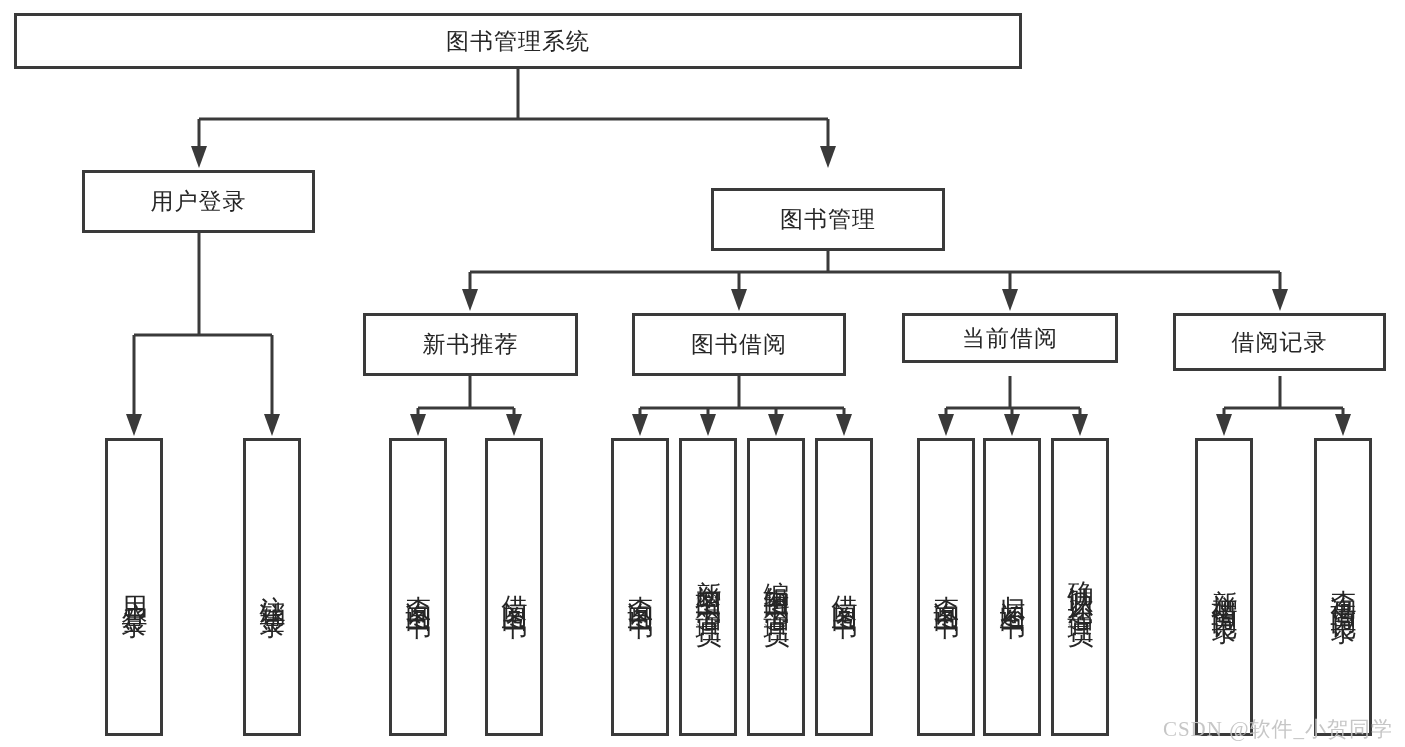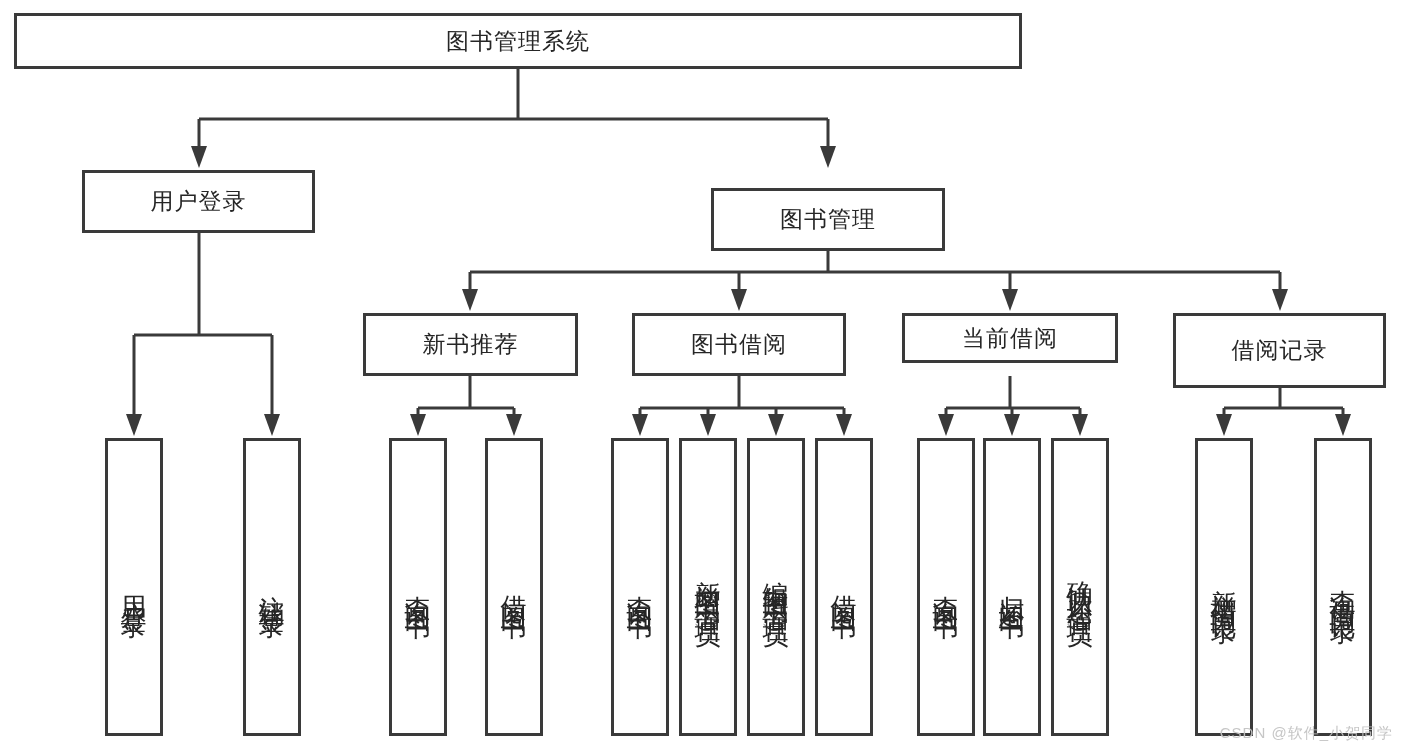--- a/index.html
+++ b/index.html
@@ -2,21 +2,21 @@
 <html><head>
 <meta charset="utf-8">
 <style>
   * { margin: 0; padding: 0; box-sizing: border-box; }
   html, body { background: #ffffff; }
   .canvas {
     position: relative;
     width: 1405px;
     height: 747px;
     background: #ffffff;
-    font-family: Liberation Sans, sans-serif;
+    font-family: Liberation Serif, serif;
     overflow: hidden;
   }
   .connectors {
     position: absolute;
     left: 0; top: 0;
     width: 1405px; height: 747px;
   }
   .connectors path {
     fill: none;
     stroke: #3a3a3a;
@@ -50,21 +50,21 @@
     font-size: 26px;
     line-height: 1;
     letter-spacing: 6px;
     white-space: nowrap;
     color: #262626;
   }
   .watermark {
     position: absolute;
     right: 12px;
     bottom: 4px;
-    font-size: 15px;
+    font-size: 21px;
     color: #c3c3c3;
     opacity: 0.95;
     letter-spacing: 1px;
   }
 </style>
 </head>
 <body>
 
 <div class="canvas">
 
@@ -117,21 +117,21 @@
 
   <div class="node node-h" style="left:363px; top:313px; width:215px; height:63px;">
     <span>新书推荐</span>
   </div>
   <div class="node node-h" style="left:632px; top:313px; width:214px; height:63px;">
     <span>图书借阅</span>
   </div>
   <div class="node node-h" style="left:902px; top:313px; width:216px; height:50px;">
     <span>当前借阅</span>
   </div>
-  <div class="node node-h" style="left:1173px; top:313px; width:213px; height:75px;">
+  <div class="node node-h" style="left:1173px; top:313px; width:213px; height:58px;">
     <span>借阅记录</span>
   </div>
 
   <div class="node leaf" style="left:105px;">
     <span class="vtext">用户登录</span>
   </div>
   <div class="node leaf" style="left:243px;">
     <span class="vtext">注销登录</span>
   </div>
 

